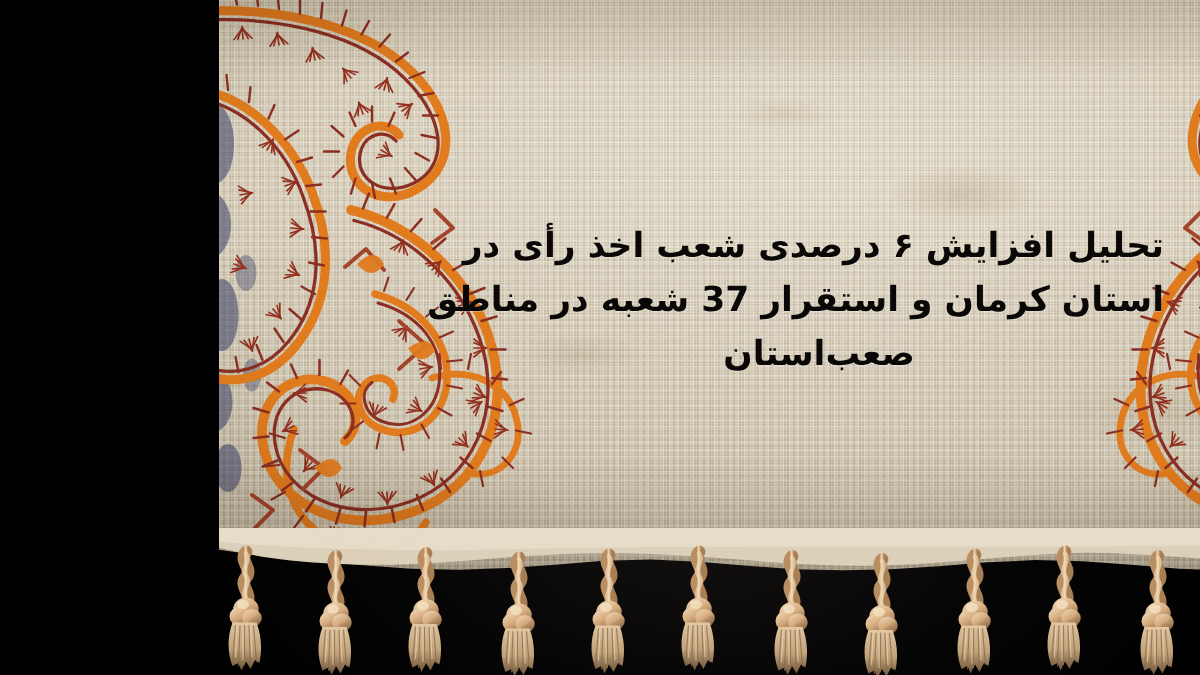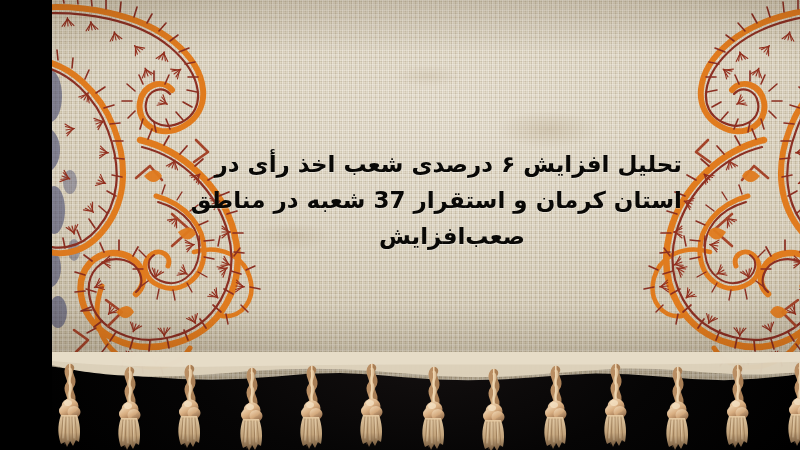--- a/index.html
+++ b/index.html
@@ -1,21 +1,21 @@
 <!DOCTYPE html>
 <html lang="fa" dir="rtl"><head>
 <meta charset="utf-8">
 <title>Pateh Kerman Headline Card</title>
 <style>
   html,body{margin:0;padding:0;background:#000;}
   *{box-sizing:border-box;}
 
   #stage{
     position:relative;
-    width:748px;height:450px;
+    width:654px;height:450px;
     overflow:hidden;
     font-family:"DejaVu Sans","Liberation Sans",sans-serif;
     background:#000;
   }
 
   
   .backdrop{
     position:absolute;inset:0;
     background:
       radial-gradient(ellipse 70% 55% at 50% 78%, #141010 0%, #060505 45%, #000 80%);
@@ -572,21 +572,21 @@
         </g>
       </svg>
     </div>
 
     <div class="cloth-vig"></div>
   </div>
 
   <div class="headline">
     <span class="ln l1">تحلیل افزایش ۶ درصدی شعب اخذ رأی در</span>
     <span class="ln l2">استان کرمان و استقرار 37 شعبه در مناطق</span>
-    <span class="ln l3">صعب‌افزایش</span>
+    <span class="ln l3">صعب‌استان</span>
   </div>
 
   <div class="fringe">
     <svg viewBox="0 0 800 98" preserveAspectRatio="none" aria-hidden="true">
       <defs>
         <linearGradient id="cordG" x1="0" y1="0" x2="1" y2="0">
           <stop offset="0%" stop-color="#b98e63"></stop>
           <stop offset="35%" stop-color="#efd9b8"></stop>
           <stop offset="70%" stop-color="#d3a97c"></stop>
           <stop offset="100%" stop-color="#a87e55"></stop>

